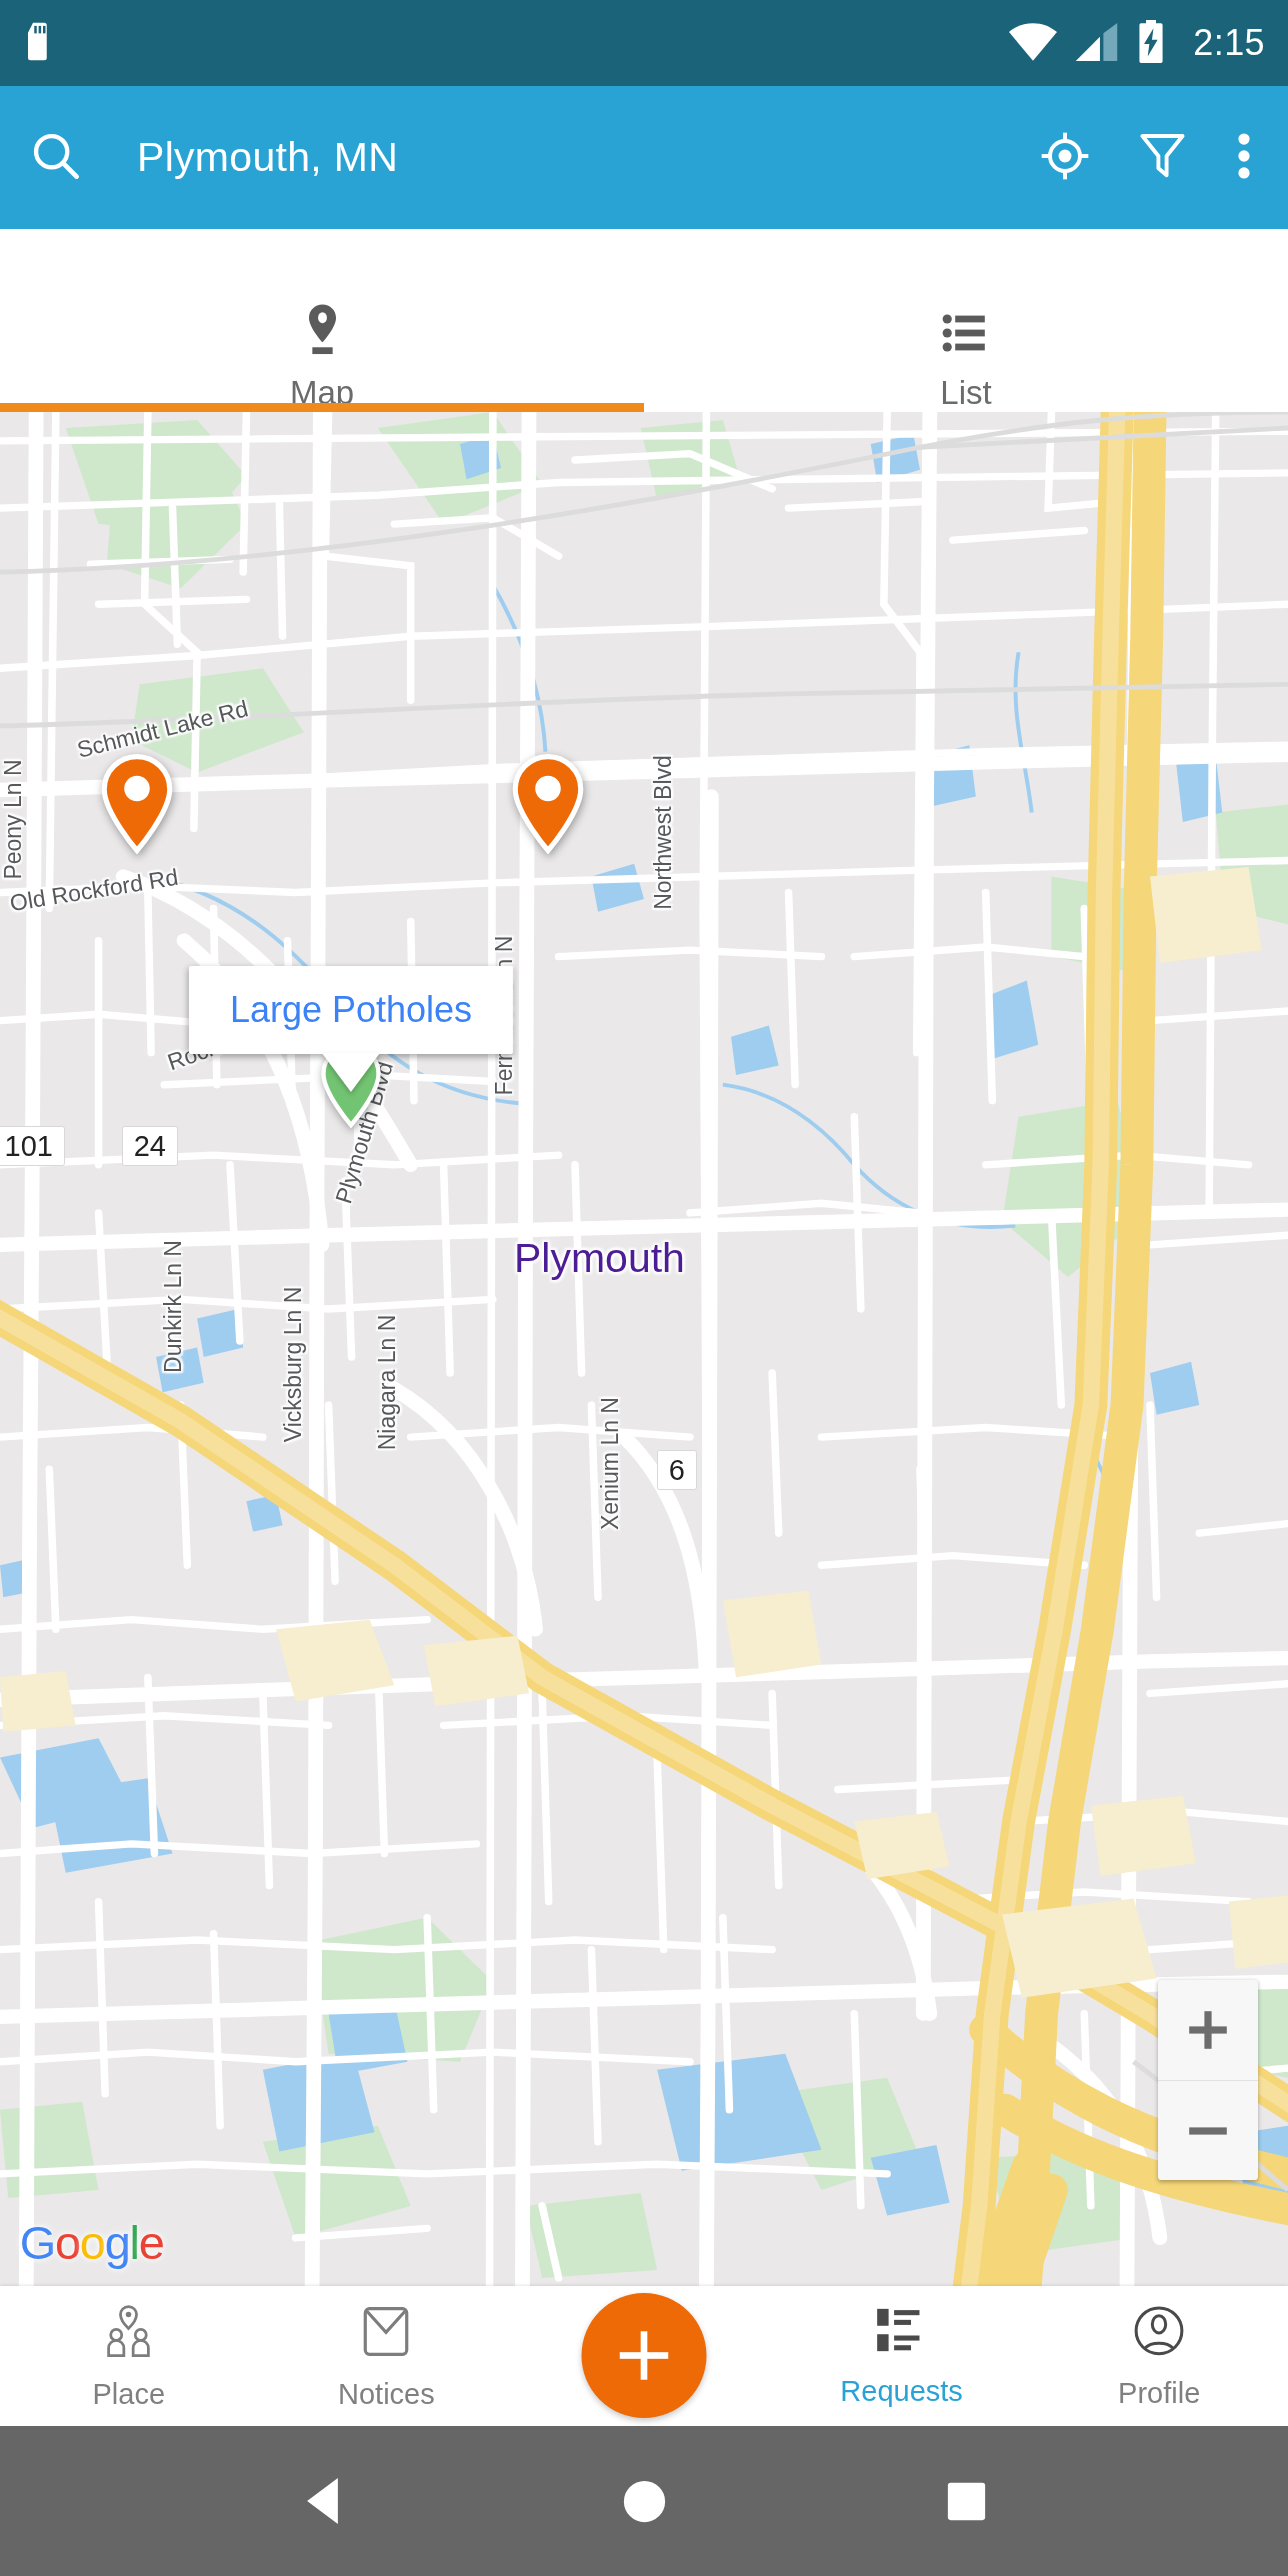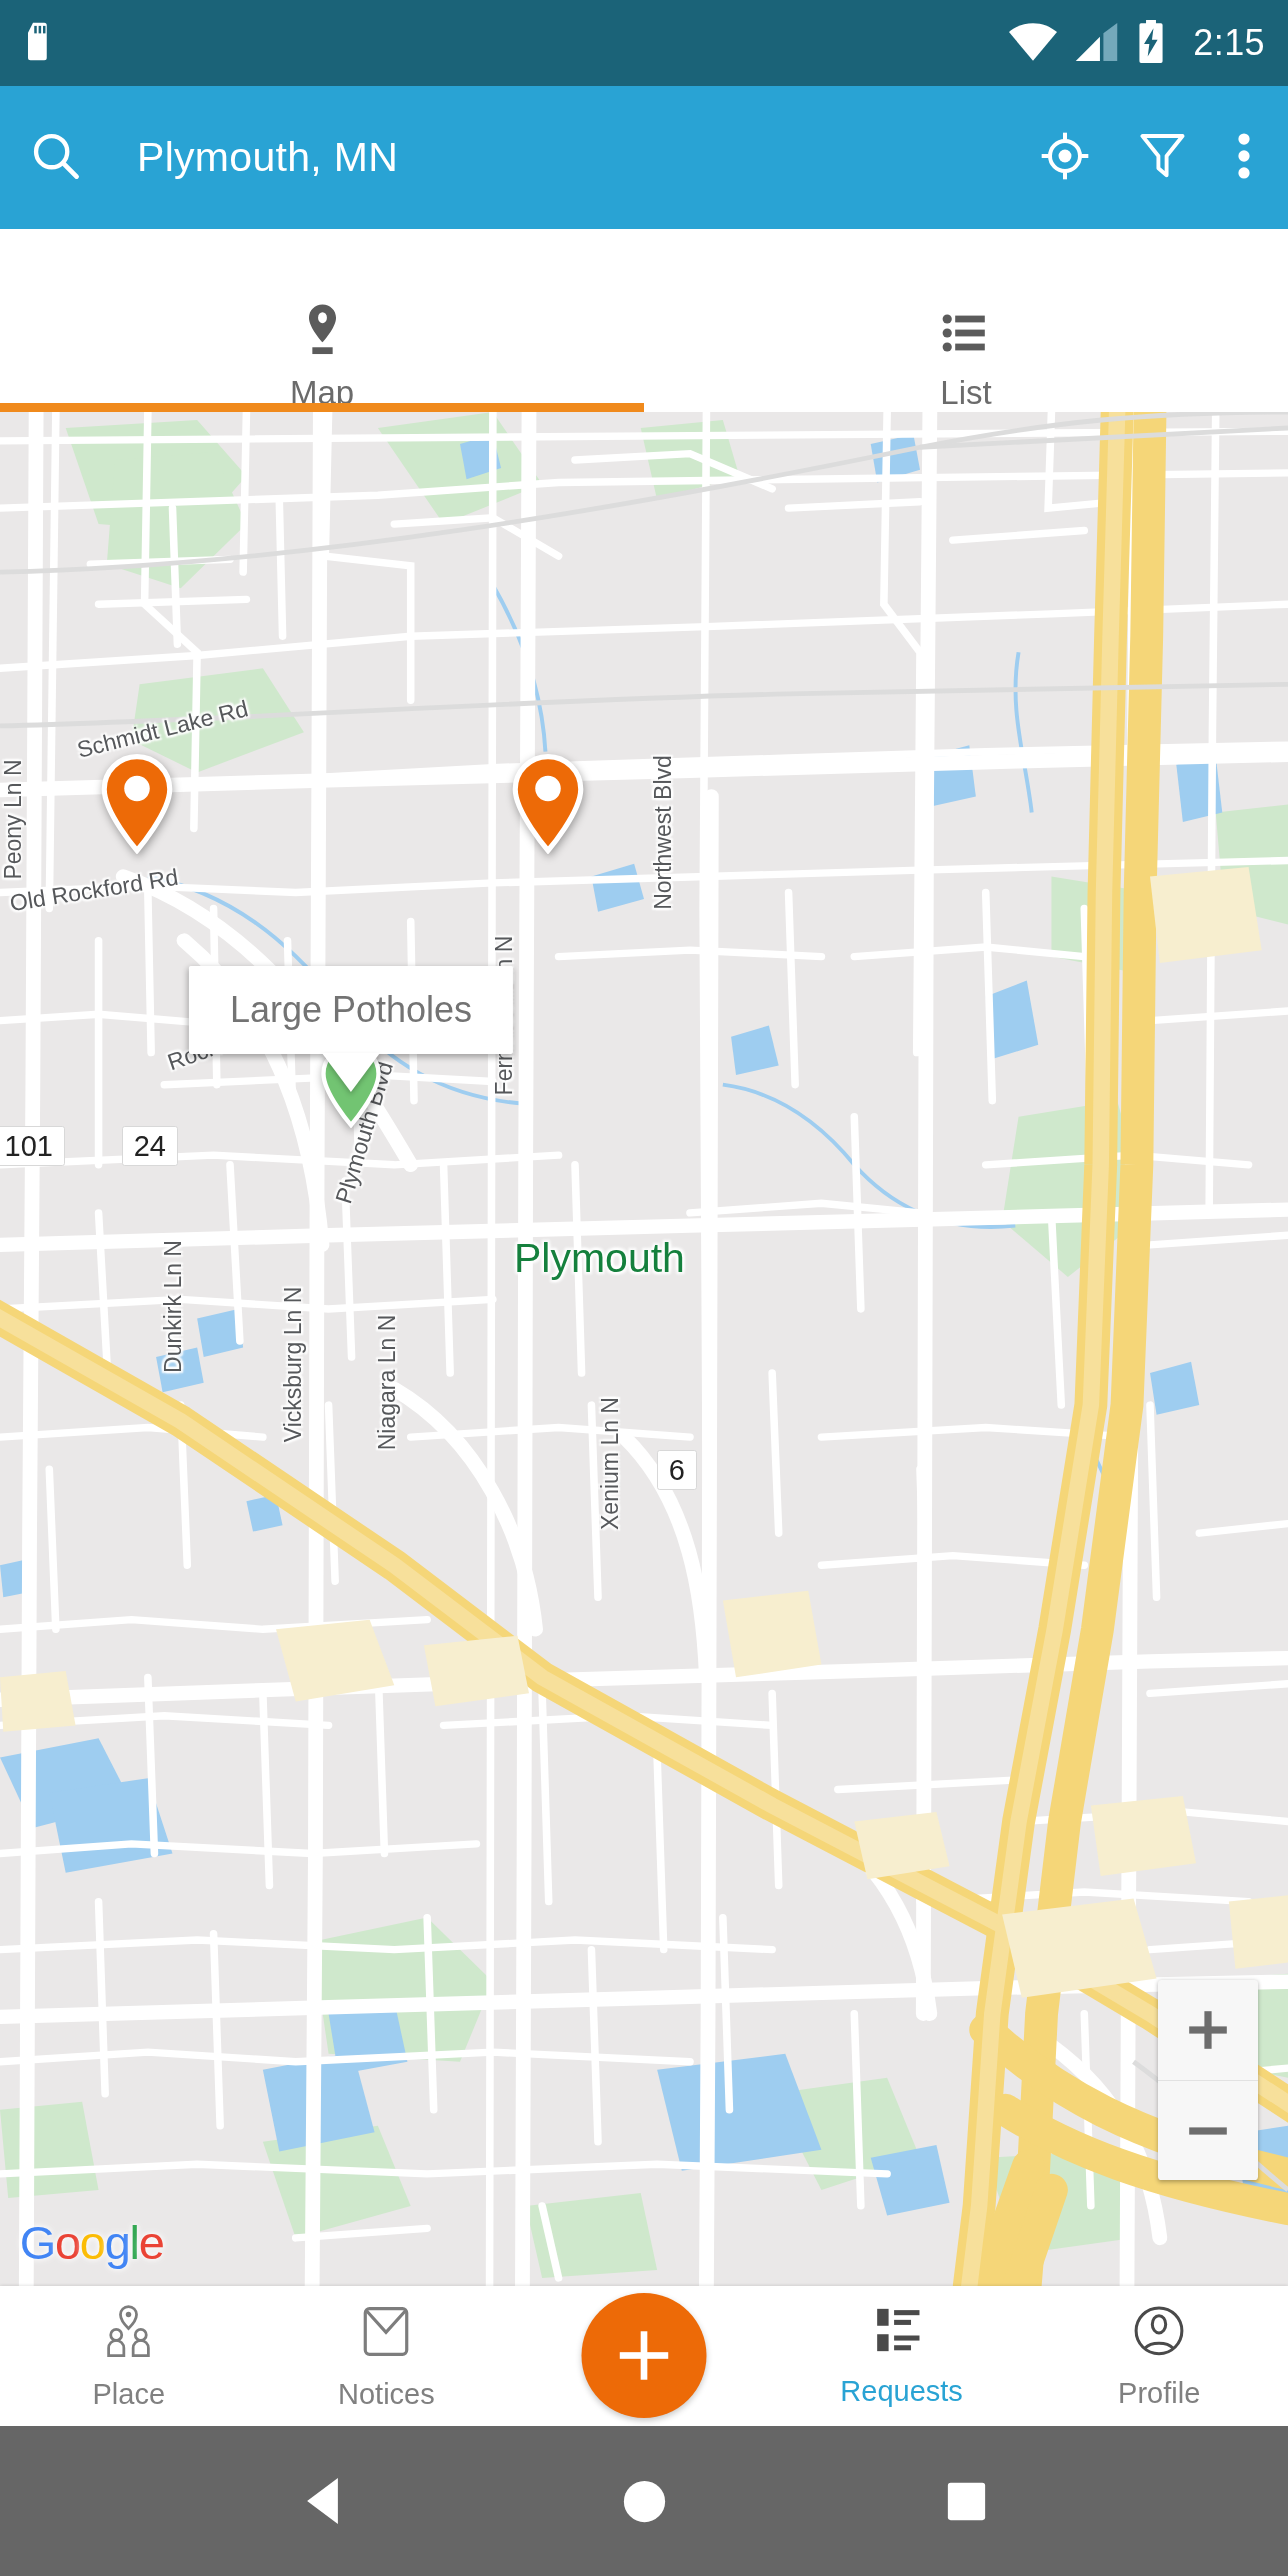--- a/index.html
+++ b/index.html
@@ -29,34 +29,34 @@
   .tab-label { font-size:33px; color:#6b6b6b; }
   .tab-indicator { position:absolute; bottom:0; left:0; width:50%; height:9px; background:#f08a1c; }
 
   
   .map { position:relative; flex:1 1 auto; overflow:hidden; background:#e9e7e7; }
   .map svg.basemap { position:absolute; inset:0; width:100%; height:100%; display:block; }
 
   .roadlabel { position:absolute; font-size:23px; color:#56585b; white-space:nowrap;
                text-shadow: -1.8px -1.8px 1.8px #fff, 1.8px -1.8px 1.8px #fff, -1.8px 1.8px 1.8px #fff, 1.8px 1.8px 1.8px #fff,
                             0 0 3.6px #fff, 0 0 5.4px #fff; pointer-events:none; }
-  .citylabel { position:absolute; font-size:41px; color:#15803d; white-space:nowrap;
+  .citylabel { position:absolute; font-size:41px; color:#4c1d95; white-space:nowrap;
                text-shadow: -1.8px -1.8px 2.7px #fff, 1.8px -1.8px 2.7px #fff, -1.8px 1.8px 2.7px #fff, 1.8px 1.8px 2.7px #fff,
                             0 0 6.3px #fff; pointer-events:none; }
   .shield { position:absolute; background:#fff; border:0.9px solid #d8d8d8; border-radius:2.7px;
             font-size:29px; color:#222; padding:1.8px 10.7px; line-height:1.18; pointer-events:none; }
 
   
   .marker { position:absolute; width:77px; height:100px; transform:translate(-50%,-100%);
             cursor:pointer; filter:drop-shadow(1.8px 3.6px 4.5px rgba(0,0,0,.35)); }
 
   
   .infowin { position:absolute; transform:translate(-50%,-100%);
              display:flex; flex-direction:column; align-items:center; pointer-events:auto; }
-  .infowin-box { background:#fff; padding:23px 41px; font-size:36px; color:#737373;
+  .infowin-box { background:#fff; padding:23px 41px; font-size:36px; color:#3b82f6;
                  box-shadow:0 2.7px 6.3px rgba(0,0,0,.32); white-space:nowrap; border-radius:1.8px; }
   .infowin-tail { width:0; height:0; border-left:29px solid transparent;
                   border-right:29px solid transparent; border-top:39px solid #fff;
                   filter:drop-shadow(0 3.6px 2.7px rgba(0,0,0,.22)); margin-top:-0.9px; }
 
   
   .glogo { position:absolute; left:19.7px; bottom:16px; font-size:47px; letter-spacing:-1.3px;
            font-family:Liberation Sans, sans-serif;
            text-shadow:0 0 5.4px rgba(255,255,255,.95), 0 0 9px rgba(255,255,255,.9); }
   .glogo span:nth-child(1){color:#4285F4;} .glogo span:nth-child(2){color:#EA4335;}

